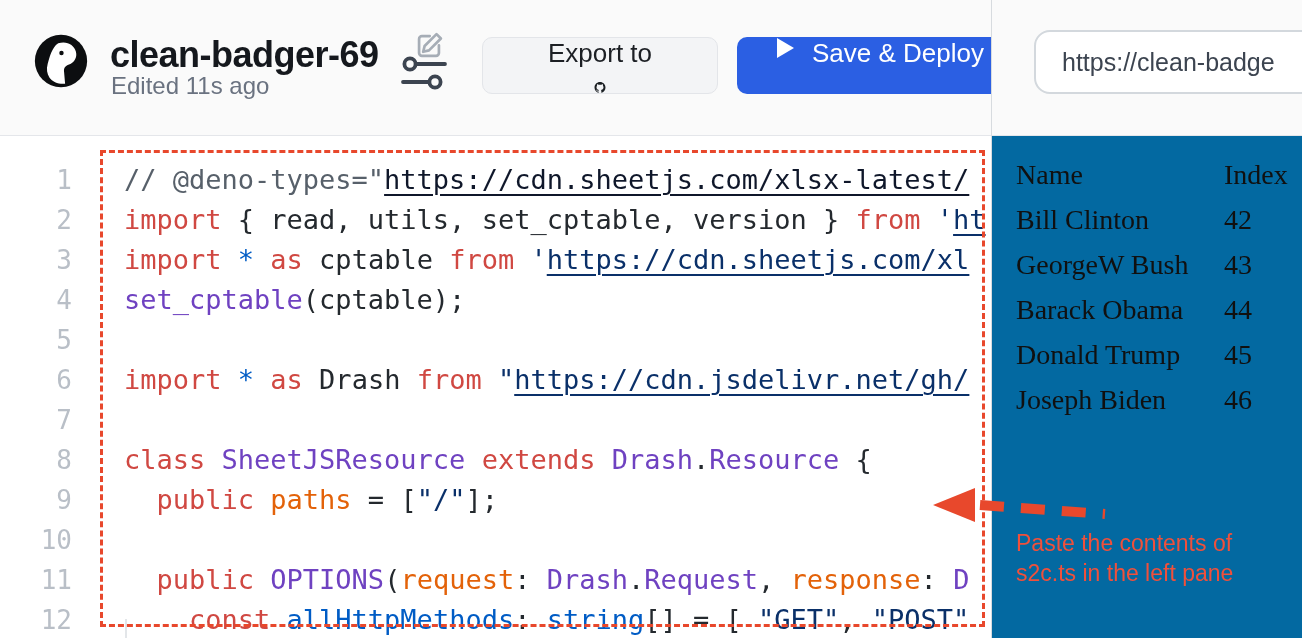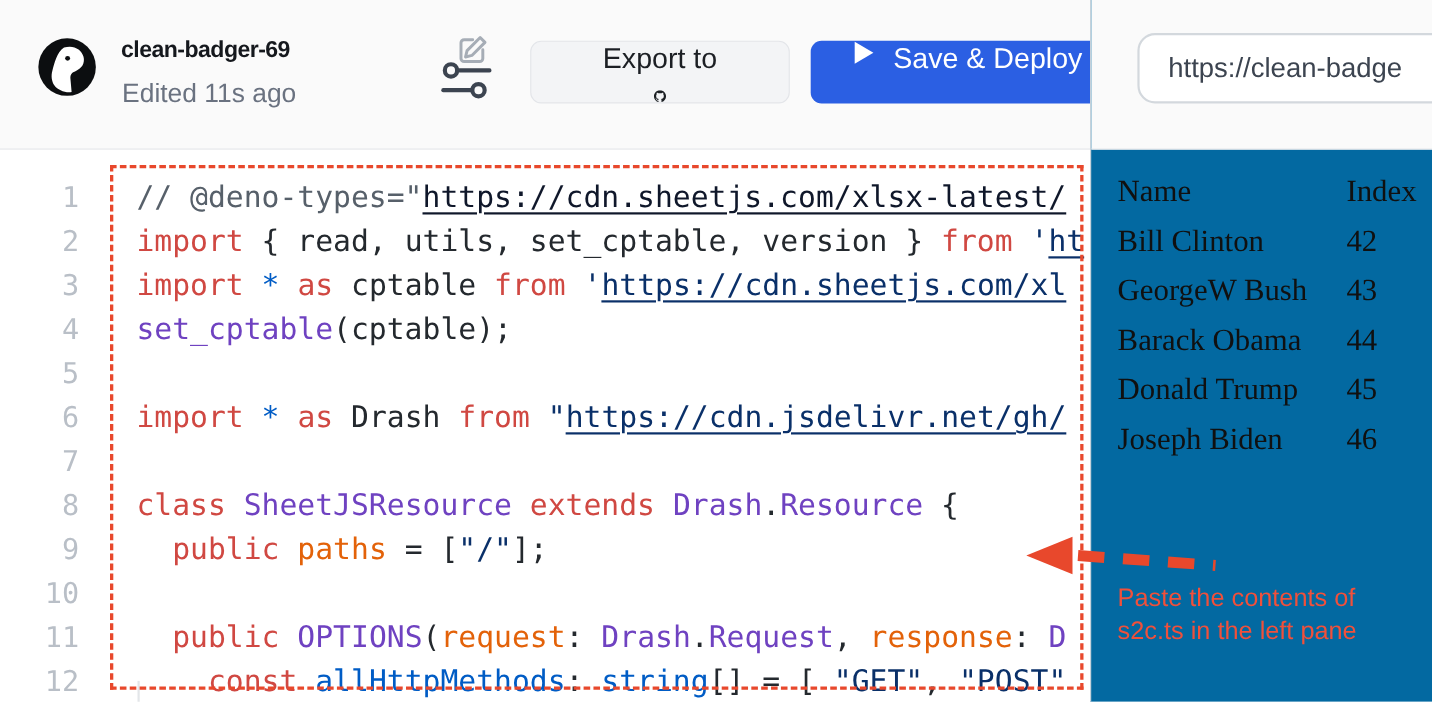--- a/index.html
+++ b/index.html
@@ -11,21 +11,21 @@
 
   
   .left-pane { position:absolute; left:0; top:0; width:991px; height:638px; overflow:hidden; }
 
   .header {
     position:absolute; left:0; top:0; width:991px; height:136px;
     background:#fafafa; border-bottom:1px solid #e4e6ea;
   }
   .deno-logo { position:absolute; left:33px; top:33px; width:56px; height:56px; }
   .proj-title {
-    position:absolute; left:110px; top:34px; font-size:21px; font-weight:bold;
+    position:absolute; left:110px; top:34px; font-size:36px; font-weight:bold;
     color:#15181d; letter-spacing:-0.5px; white-space:nowrap;
   }
   .edited { position:absolute; left:111px; top:72px; font-size:24px; color:#6a7280; white-space:nowrap;text-align:center; }
 
   .icon-edit   { position:absolute; left:410px; top:29px; width:38px; height:34px; }
   .icon-share  { position:absolute; left:401px; top:55px; width:46px; height:36px; }
 
   .export-btn {
     position:absolute; left:482px; top:37px; width:236px; height:57px;
     background:#f3f4f6; border:1px solid #e3e5e9; border-radius:10px;

